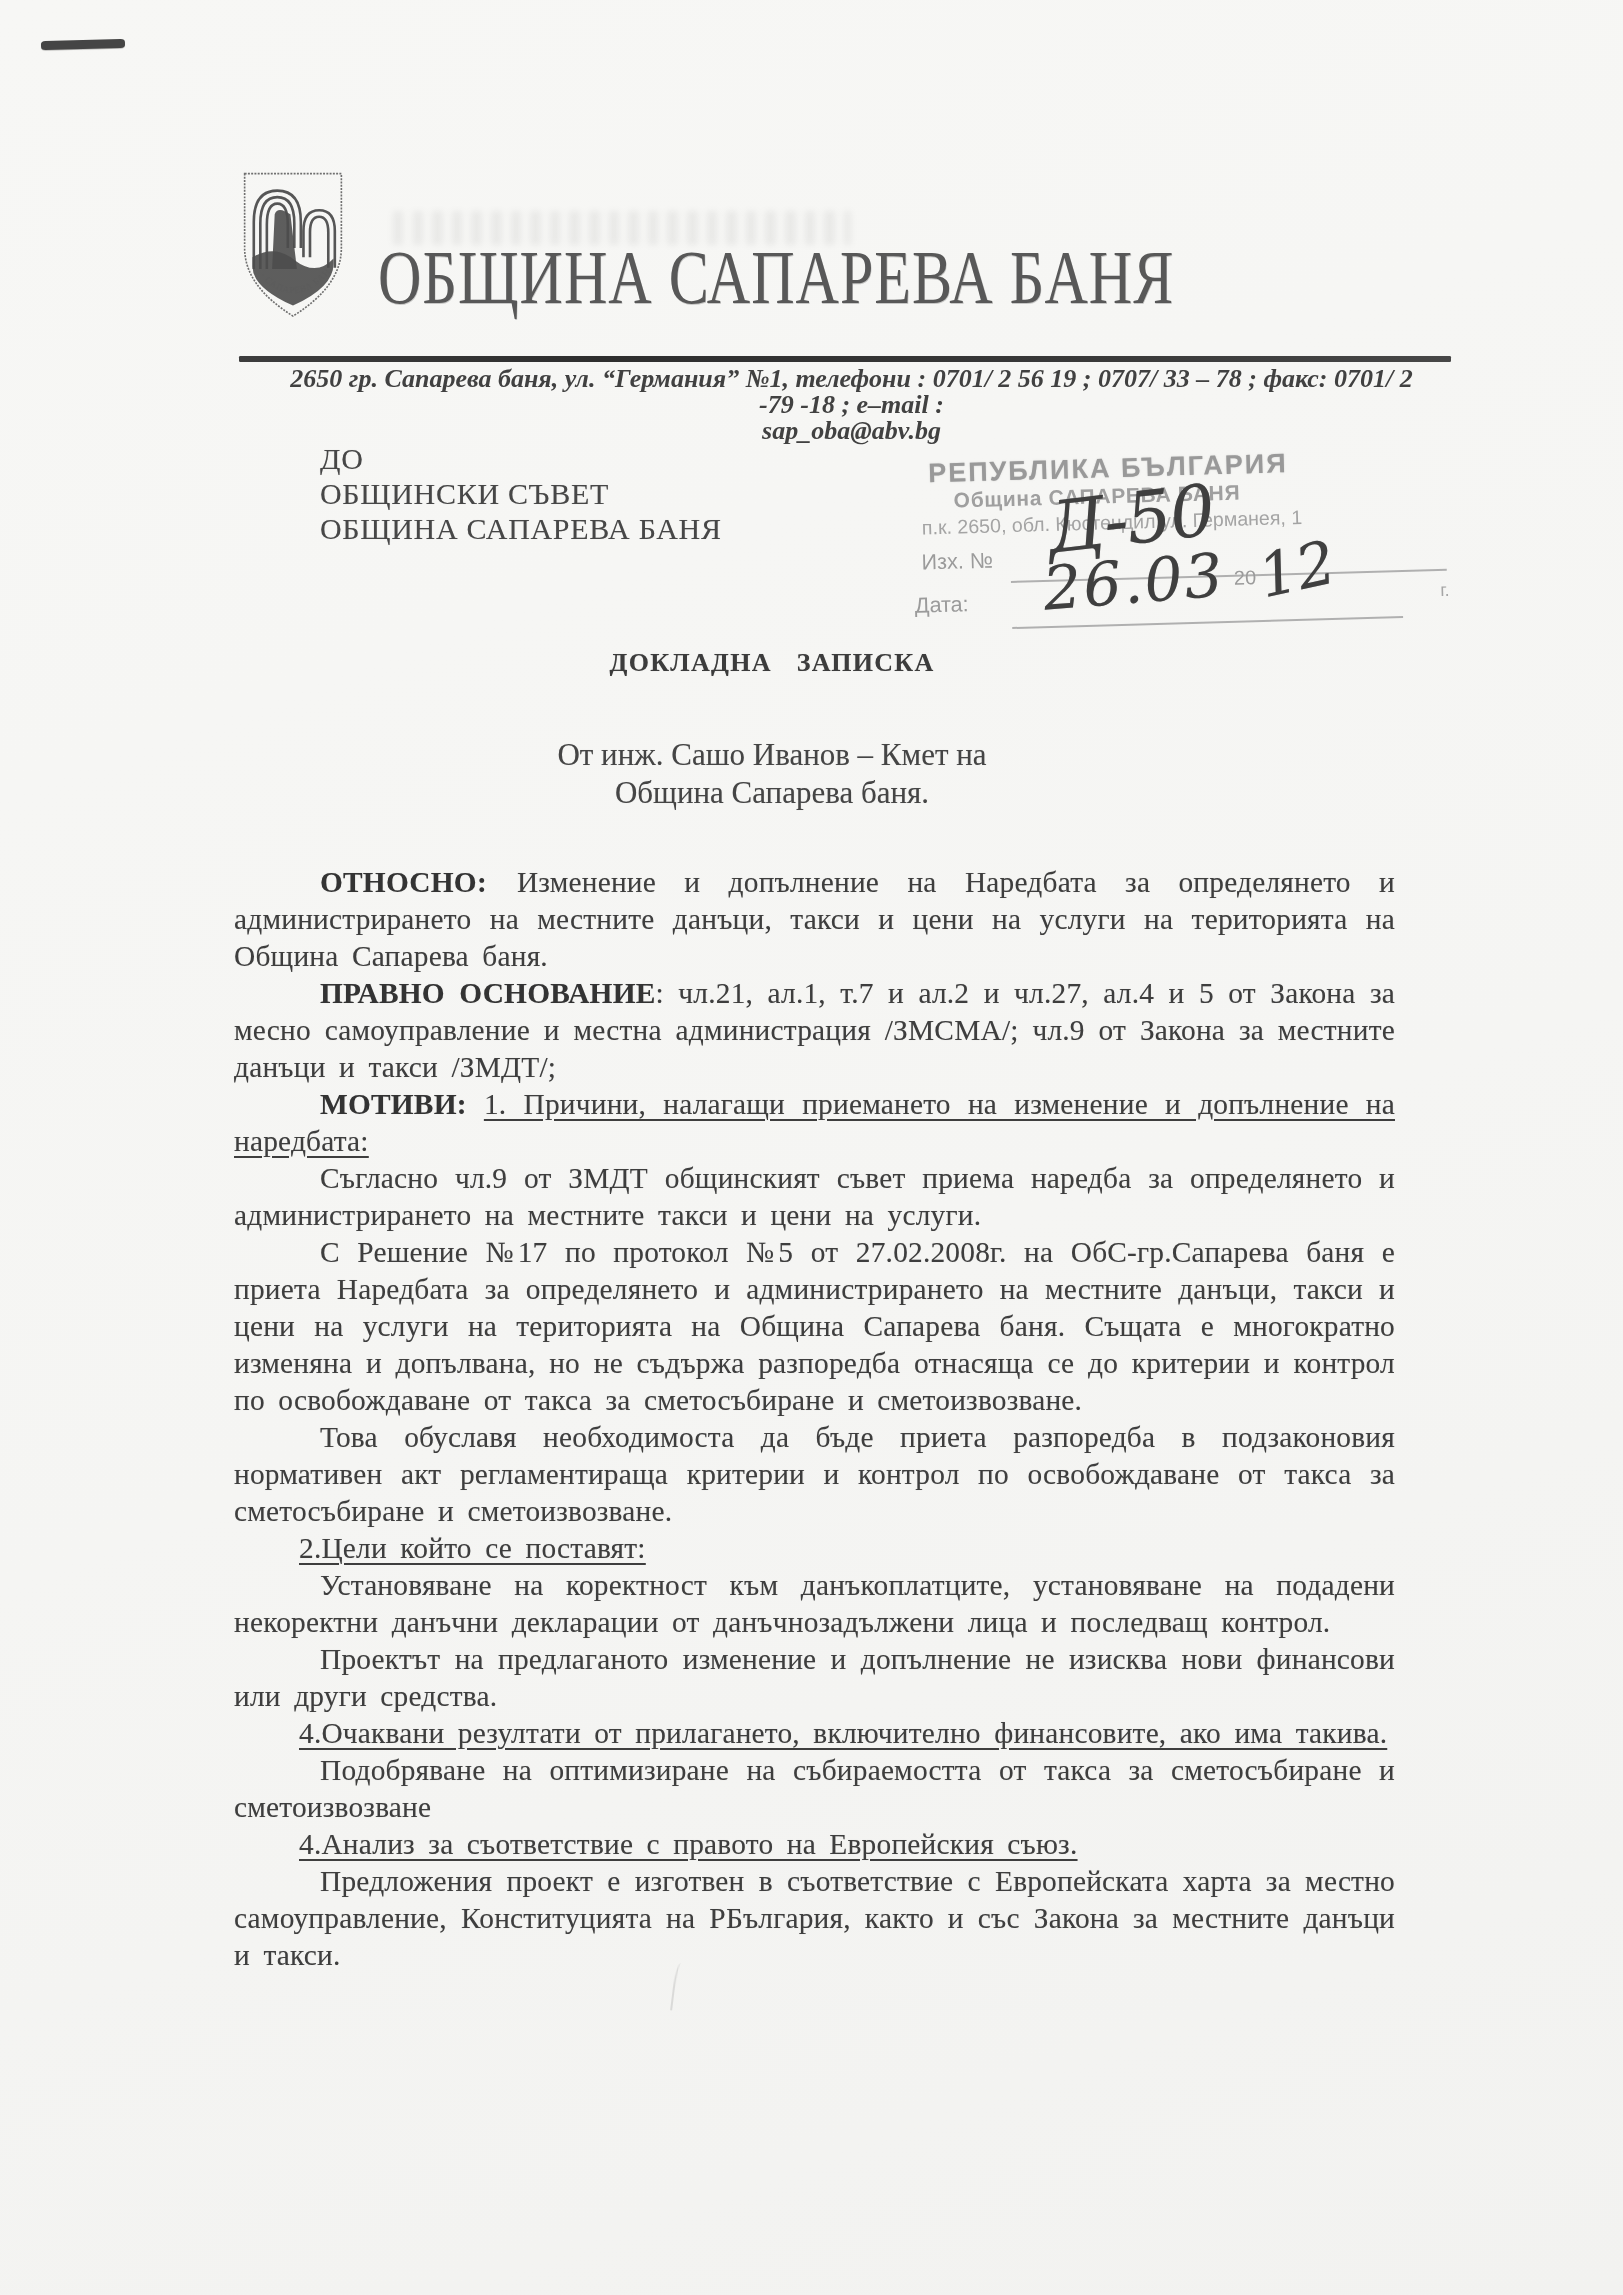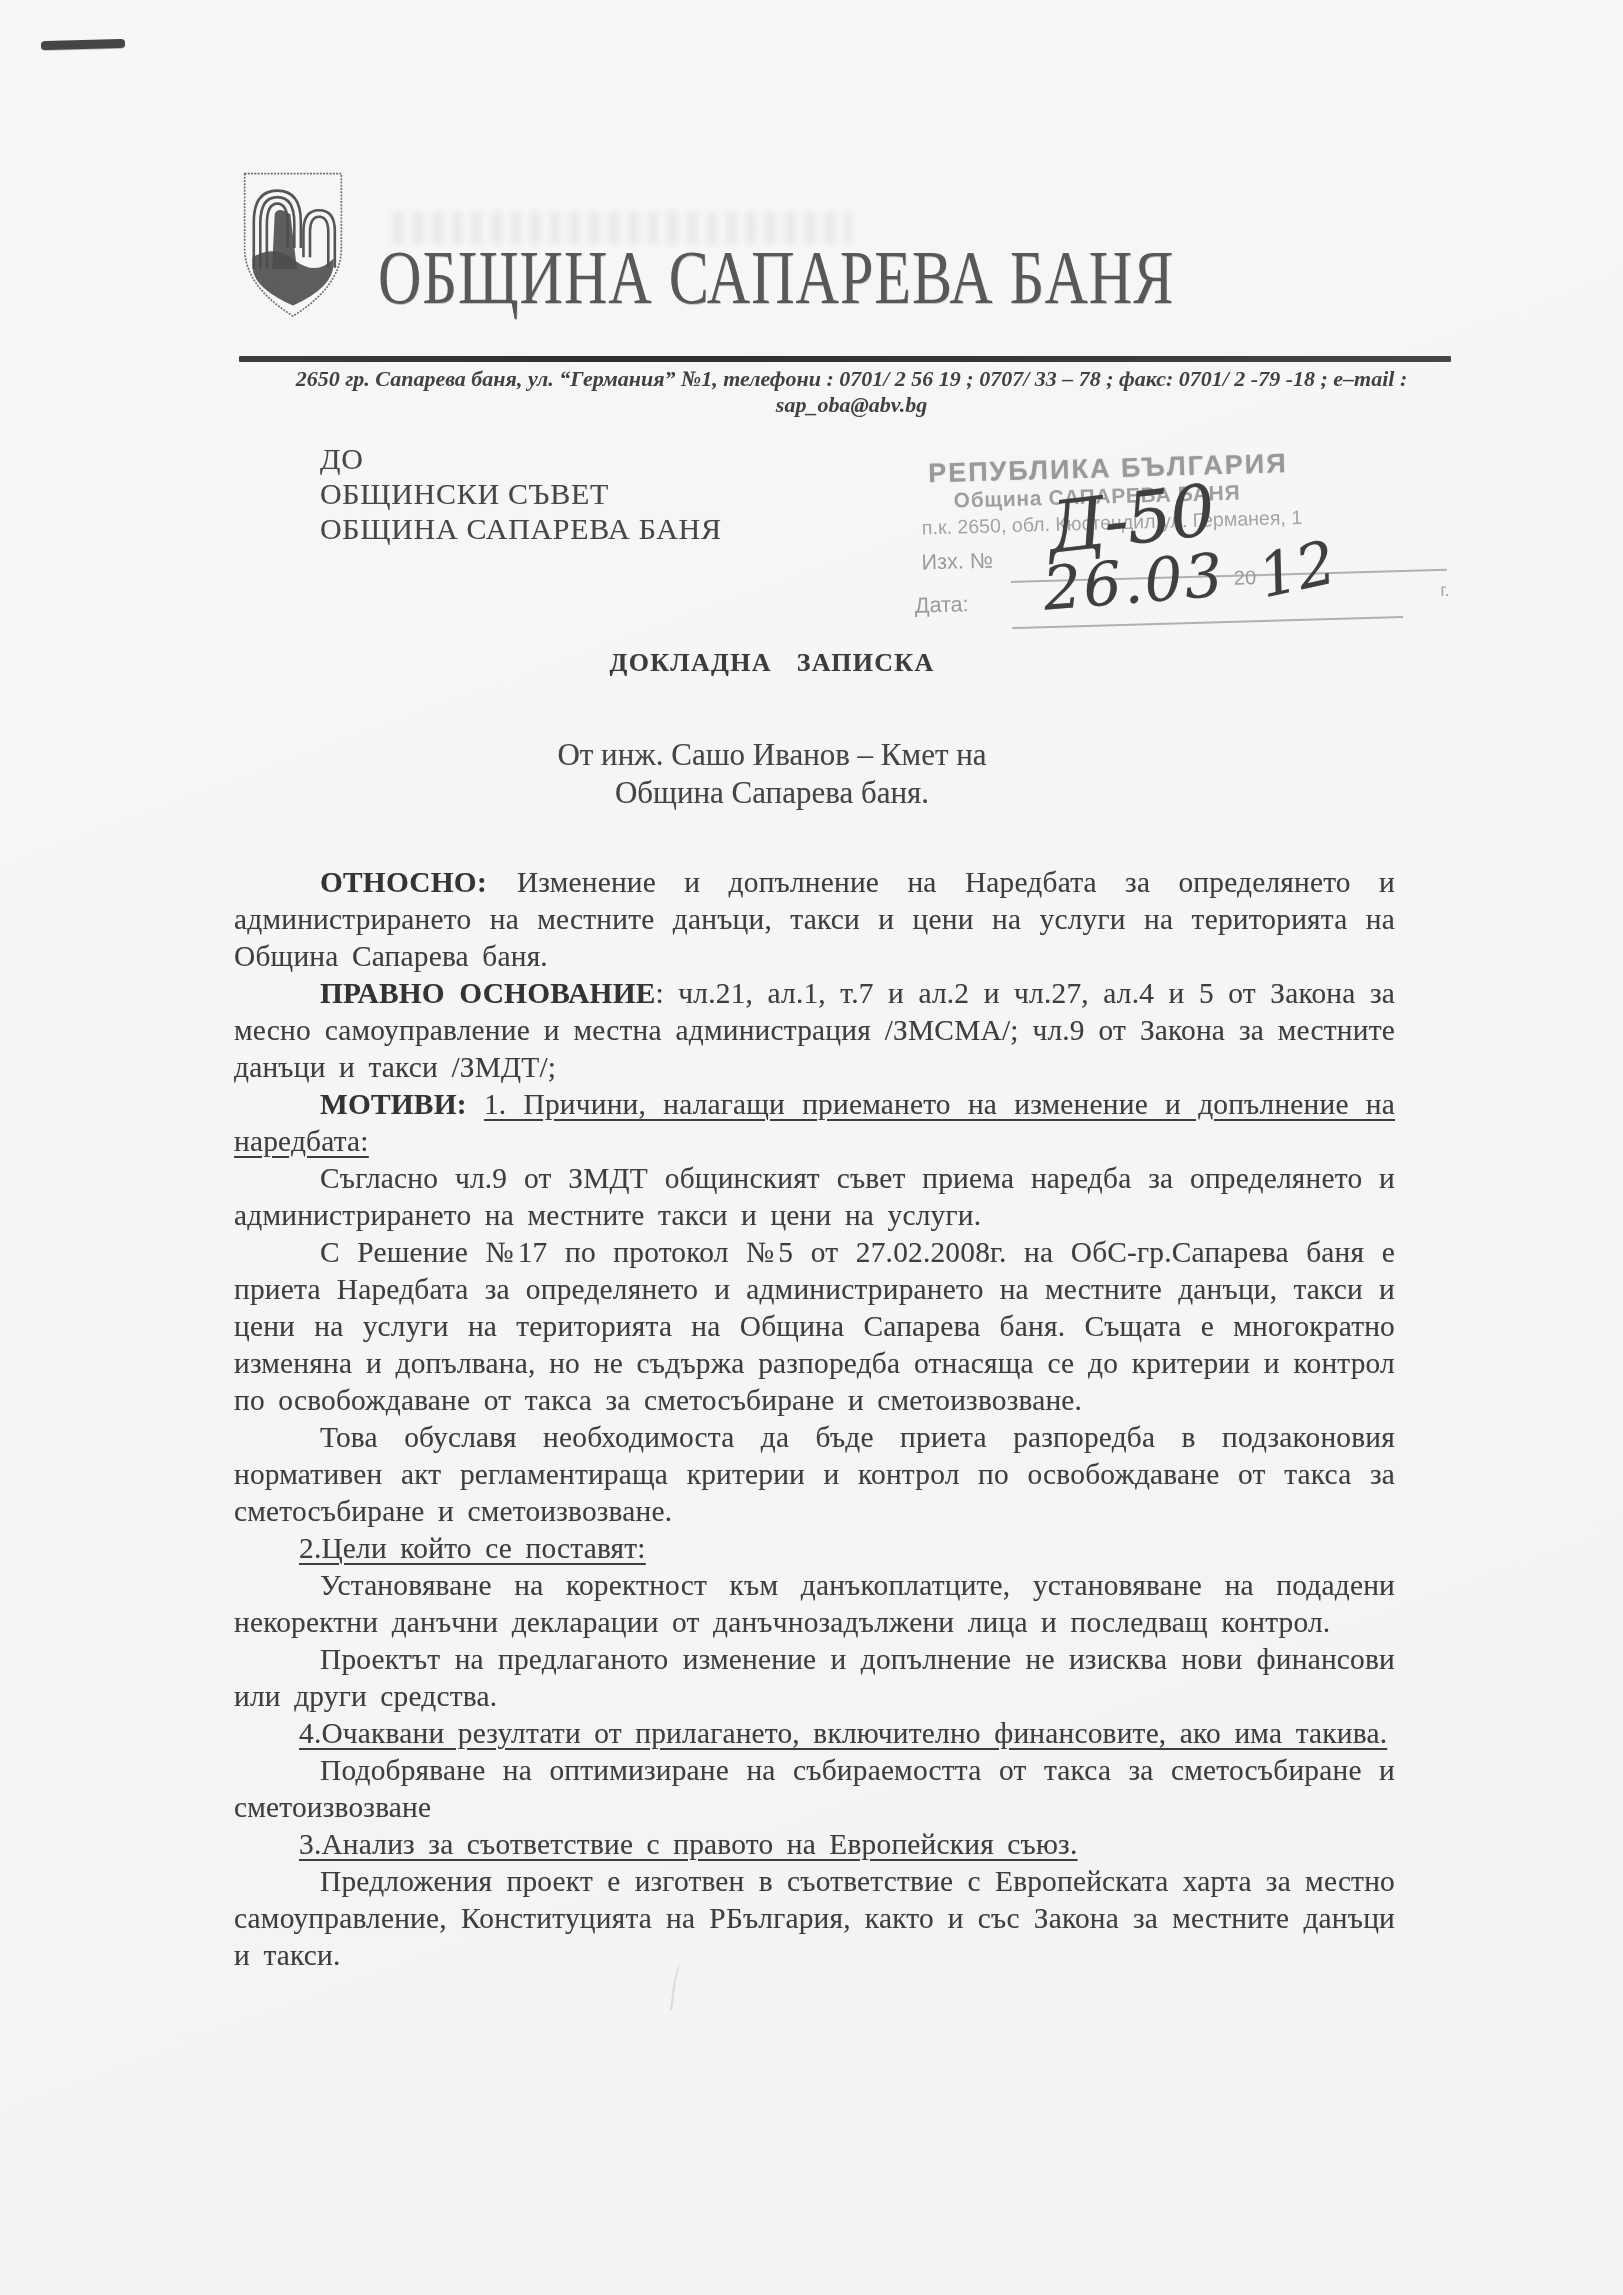--- a/index.html
+++ b/index.html
@@ -16,21 +16,21 @@
           border-left:2.6px solid rgba(120,120,120,.45);border-radius:50% 50% 0 0/60% 60% 0 0;transform:rotate(7deg);}
 
   
   .logo{position:absolute;left:238px;top:171px;width:110px;height:149px;}
   .brand{position:absolute;left:378px;top:239px;font-size:77px;line-height:1;color:#585858;
          letter-spacing:1.3px;white-space:nowrap;transform:scaleX(.78);transform-origin:left top;
          text-shadow:0.7px 0.7px 0 rgba(80,80,80,.28);}
   .rule{position:absolute;left:239px;top:356px;width:1212px;height:5.9px;border-radius:1.3px;
         background:linear-gradient(90deg,#3d3d3d,#2e2e2e 30%,#393939 70%,#474747);}
   .addr{position:absolute;left:275px;top:366px;width:1153px;text-align:center;font-style:italic;
-        font-weight:bold;font-size:22px;line-height:26px;color:#414141;}
+        font-weight:bold;font-size:26px;line-height:26px;color:#414141;}
 
   
   .recipient{position:absolute;left:320px;top:441px;font-size:30px;line-height:35px;
              letter-spacing:0.7px;color:#474747;text-shadow:0 0 0.7px rgba(70,70,70,.3);}
 
   
   .stamp{position:absolute;left:912px;top:444px;width:556px;height:203px;transform:rotate(-1.6deg);
          font-family:"Liberation Sans",sans-serif;}
   .st1{position:absolute;left:18.3px;top:6.5px;font-size:27px;font-weight:bold;letter-spacing:2px;
        color:#999;white-space:nowrap;text-shadow:0 0 1.3px rgba(150,150,150,.5);}
@@ -131,18 +131,18 @@
     <p><b>ПРАВНО ОСНОВАНИЕ</b><span>: чл.21, ал.1, т.7 и ал.2 и чл.27, ал.4 и 5 от Закона за месно самоуправление и местна администрация /ЗМСМА/; чл.9 от Закона за местните данъци и такси /ЗМДТ/;</span></p>
     <p><b>МОТИВИ:</b> <u>1. Причини, налагащи приемането на изменение и допълнение на наредбата:</u></p>
     <p>Съгласно чл.9 от ЗМДТ общинският съвет приема наредба за определянето и администрирането на местните такси и цени на услуги.</p>
     <p>С Решение №17 по протокол №5 от 27.02.2008г. на ОбС-гр.Сапарева баня е приета Наредбата за определянето и администрирането на местните данъци, такси и цени на услуги на територията на Община Сапарева баня. Същата е многократно изменяна и допълвана, но не съдържа разпоредба отнасяща се до критерии и контрол по освобождаване от такса за сметосъбиране и сметоизвозване.</p>
     <p>Това обуславя необходимоста да бъде приета разпоредба в подзаконовия нормативен акт регламентираща критерии и контрол по освобождаване от такса за сметосъбиране и сметоизвозване.</p>
     <p class="h"><u>2.Цели който се поставят:</u></p>
     <p>Установяване на коректност към данъкоплатците, установяване на подадени некоректни данъчни декларации от данъчнозадължени лица и последващ контрол.</p>
     <p>Проектът на предлаганото изменение и допълнение не изисква нови финансови или други средства.</p>
     <p class="h"><u>4.Очаквани резултати от прилагането, включително финансовите, ако има такива.</u></p>
     <p>Подобряване на  оптимизиране на събираемостта от такса за сметосъбиране и сметоизвозване</p>
-    <p class="h"><u>3.Анализ за съответствие с правото на Европейския съюз.</u></p>
+    <p class="h"><u>4.Анализ за съответствие с правото на Европейския съюз.</u></p>
     <p>Предложения проект е изготвен в съответствие с  Европейската харта за местно самоуправление, Конституцията на РБългария, както и със Закона за местните данъци и такси.</p>
   </div>
 
 </div>
 
 
 </body></html>

